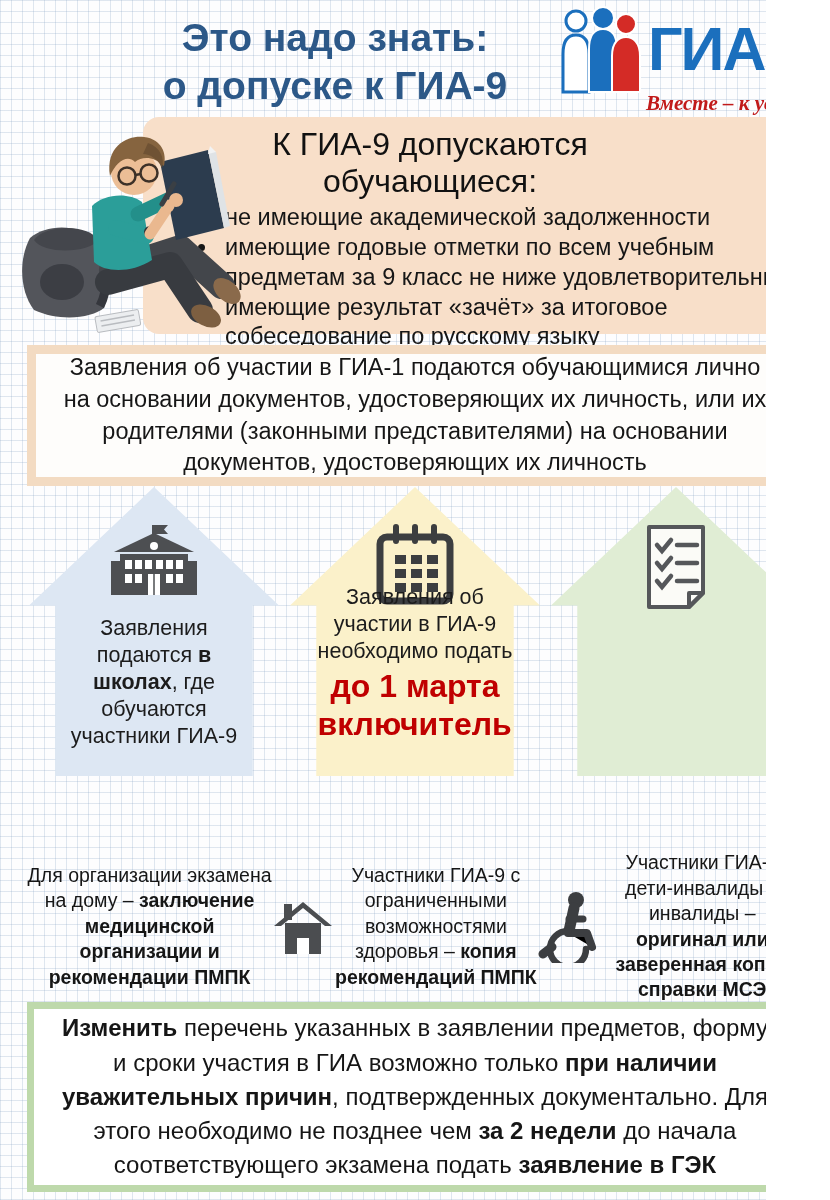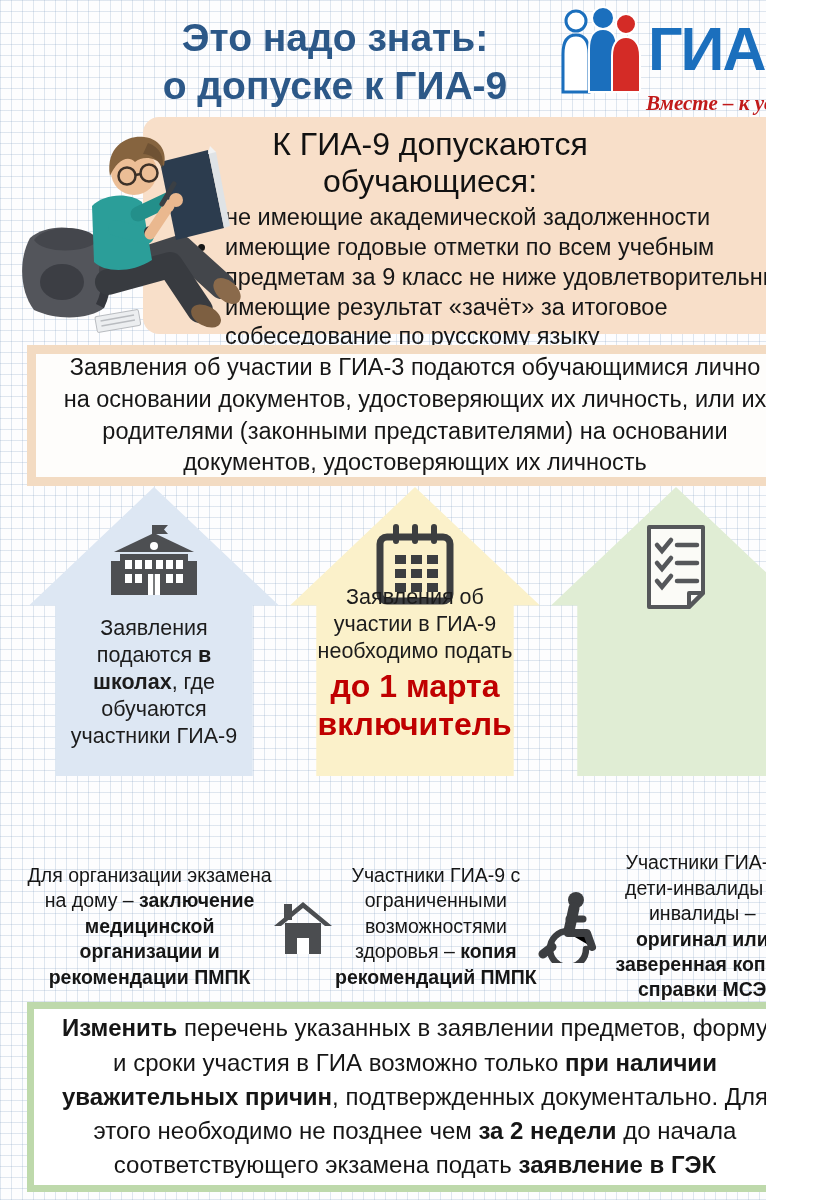--- a/index.html
+++ b/index.html
@@ -133,21 +133,21 @@
 
       <g transform="rotate(-10 118 212)">
         <rect x="96" y="203" width="44" height="16" rx="2" fill="#eceef0" stroke="#b9bcc0"></rect>
         <line x1="101" y1="208" x2="135" y2="208" stroke="#b9bcc0" stroke-width="1.5"></line>
         <line x1="101" y1="213" x2="135" y2="213" stroke="#b9bcc0" stroke-width="1.5"></line>
       </g>
     </svg>
   </div>
 
   <div class="statement-box">
-    <div>Заявления об участии в ГИА-3 подаются обучающимися лично на основании документов, удостоверяющих их личность, или их родителями (законными представителями) на основании документов, удостоверяющих их личность</div>
+    <div>Заявления об участии в ГИА-1 подаются обучающимися лично на основании документов, удостоверяющих их личность, или их родителями (законными представителями) на основании документов, удостоверяющих их личность</div>
   </div>
 
   <div class="arrows">
 
     <div class="arrow a1" style="background: rgb(221, 231, 243);">
       <div class="arrow-icon">
         <svg width="92" height="76" viewBox="0 0 92 76">
           <g fill="#4d4f52">
             <rect x="44" y="2" width="3" height="14"></rect>
             <path d="M47 2 h13 l-4 4.5 4 4.5 h-13 z"></path>

